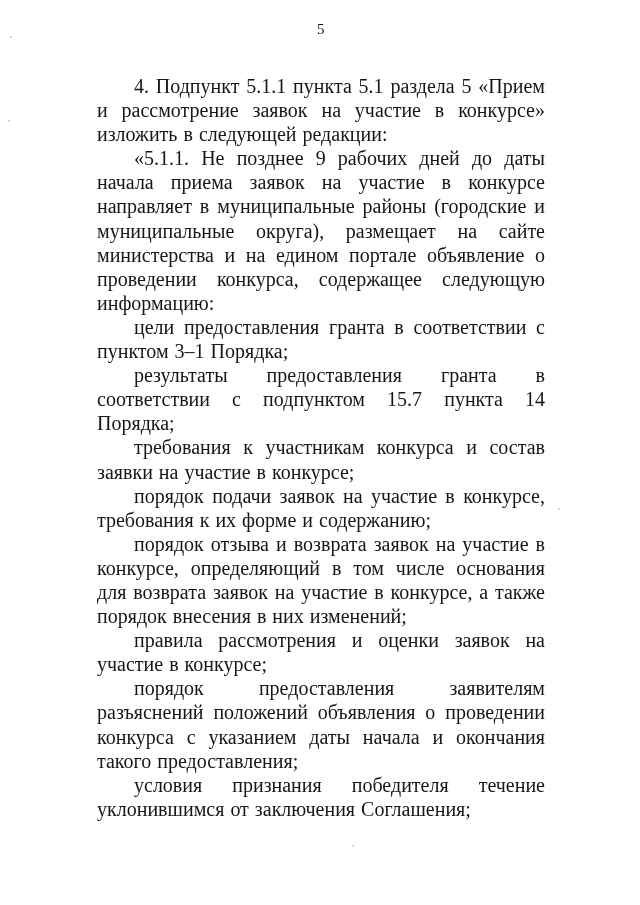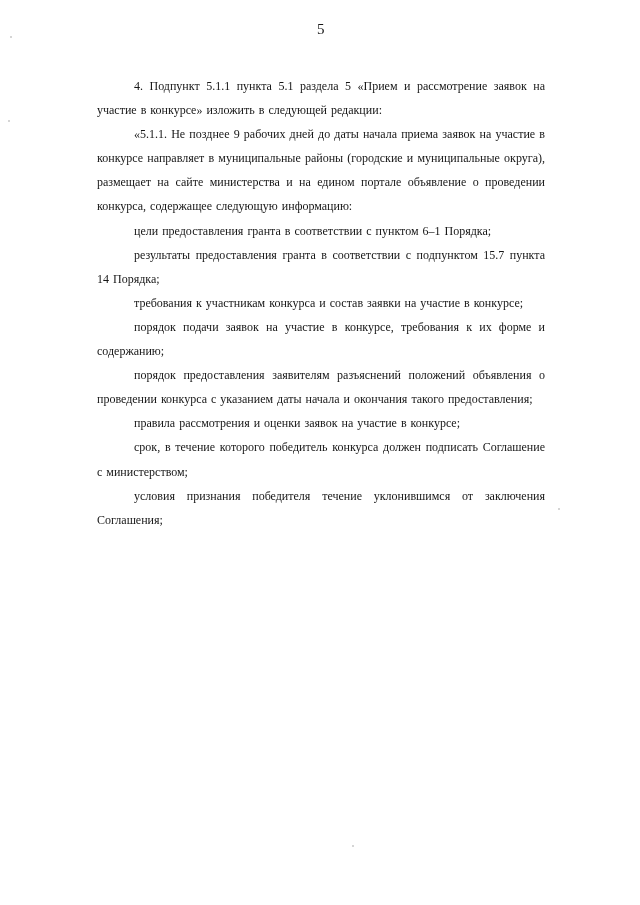--- a/index.html
+++ b/index.html
@@ -24,21 +24,21 @@
   }
   .page-number {
     text-align: center;
     font-size: 15px;
     line-height: 18px;
     margin: 0 0 36px 0;
     letter-spacing: 0.5px;
   }
   .doc-body p {
     margin: 0;
-    font-size: 12px;
+    font-size: 20px;
     line-height: 24.1px;
     text-align: justify;
     text-indent: 37px;
     word-spacing: 1px;
   }
   
   .speck {
     position: absolute;
     background: #9a9a9a;
     border-radius: 50%;
@@ -51,27 +51,27 @@
 </style>
 </head>
 <body>
 
 <div class="page">
   <div class="page-number">5</div>
 
   <div class="doc-body">
     <p>4. Подпункт 5.1.1 пункта 5.1 раздела 5 «Прием и рассмотрение заявок на участие в конкурсе» изложить в следующей редакции:</p>
     <p>«5.1.1. Не позднее 9 рабочих дней до даты начала приема заявок на участие в конкурсе направляет в муниципальные районы (городские и муниципальные округа), размещает на сайте министерства и на едином портале объявление о проведении конкурса, содержащее следующую информацию:</p>
-    <p>цели предоставления гранта в соответствии с пунктом 6–1 Порядка;</p>
+    <p>цели предоставления гранта в соответствии с пунктом 3–1 Порядка;</p>
     <p>результаты предоставления гранта в соответствии с подпунктом 15.7 пункта 14 Порядка;</p>
     <p>требования к участникам конкурса и состав заявки на участие в конкурсе;</p>
     <p>порядок подачи заявок на участие в конкурсе, требования к их форме и содержанию;</p>
+    <p>порядок отзыва и возврата заявок на участие в конкурсе, определяющий в том числе основания для возврата заявок на участие в конкурсе, а также порядок внесения в них изменений;</p>
+    <p>правила рассмотрения и оценки заявок на участие в конкурсе;</p>
     <p>порядок предоставления заявителям разъяснений положений объявления о проведении конкурса с указанием даты начала и окончания такого предоставления;</p>
-    <p>правила рассмотрения и оценки заявок на участие в конкурсе;</p>
-    <p>срок, в течение которого победитель конкурса должен подписать Соглашение с министерством;</p>
     <p>условия признания победителя течение уклонившимся от заключения Соглашения;</p>
   </div>
 </div>
 
 <span class="speck s1"></span>
 <span class="speck s2"></span>
 <span class="speck s3"></span>
 <span class="speck s4"></span>
 
 </body></html>

